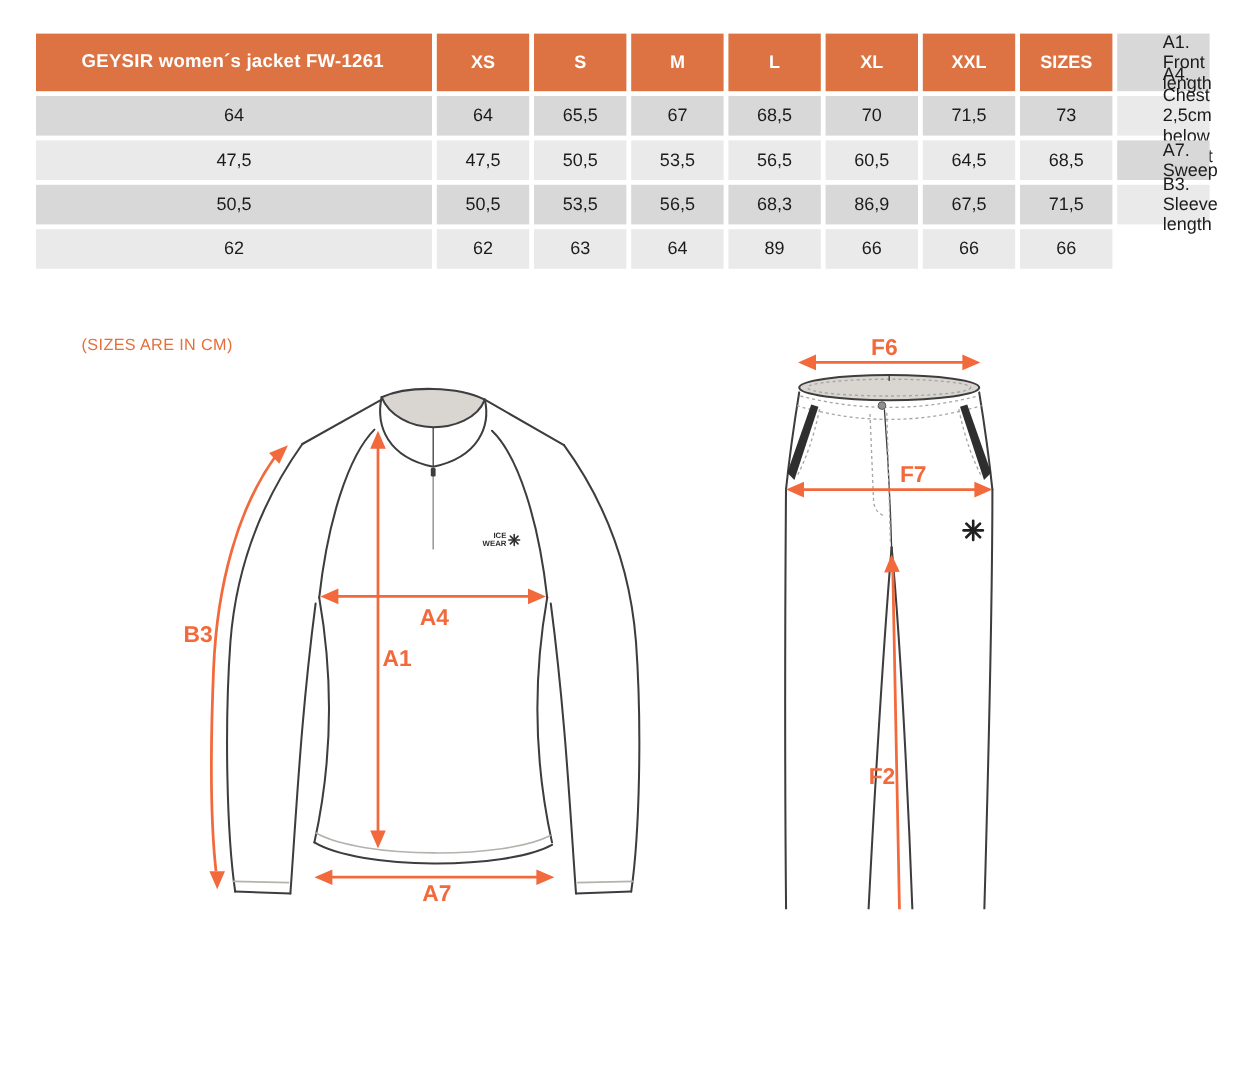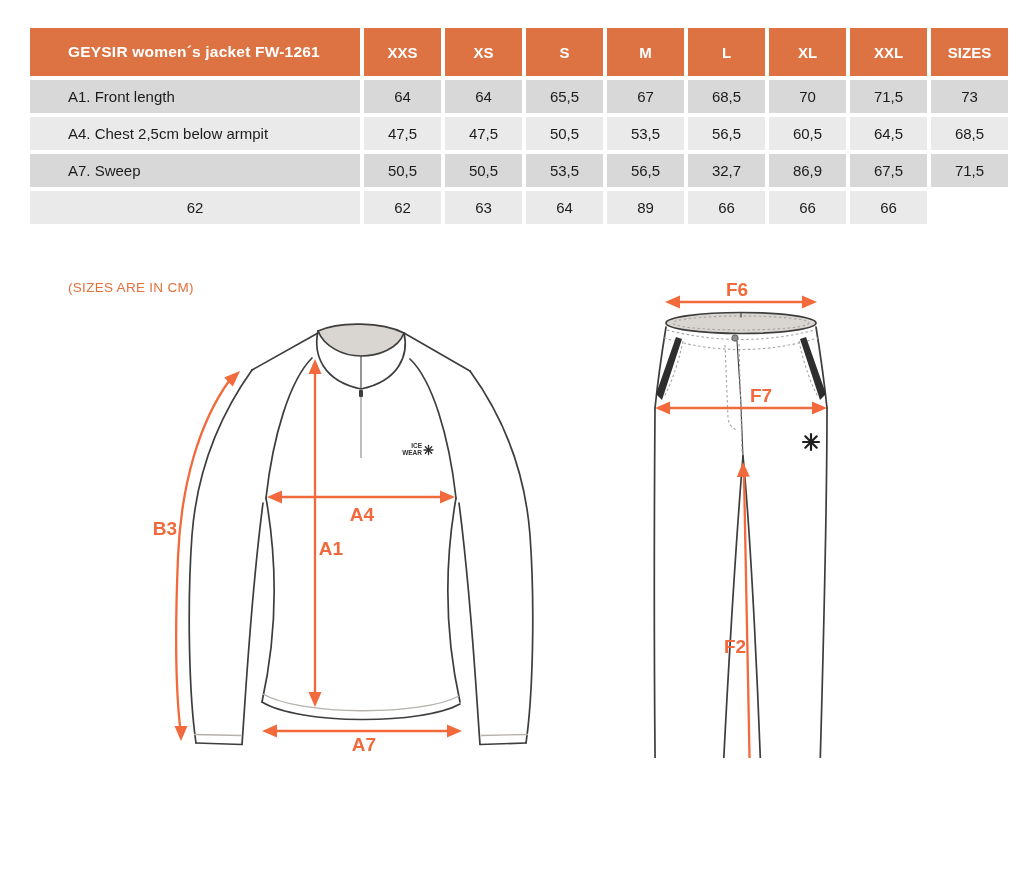--- a/index.html
+++ b/index.html
@@ -47,21 +47,20 @@
   .flake-s{stroke:#2e2e2e;stroke-width:1.3;stroke-linecap:round;}
 </style>
 </head>
 <body>
 
 <div id="page">
 
   <div id="size-table">
 
     <div class="cell label hdr">GEYSIR women´s jacket FW-1261</div>
-    <div class="cell hdr">XXS</div>
     <div class="cell hdr">XS</div>
     <div class="cell hdr">S</div>
     <div class="cell hdr">M</div>
     <div class="cell hdr">L</div>
     <div class="cell hdr">XL</div>
     <div class="cell hdr">XXL</div>
     <div class="cell hdr">SIZES</div>
 
     <div class="cell label row-a">A1. Front length</div>
     <div class="cell row-a">64</div>
@@ -81,25 +80,26 @@
     <div class="cell row-b">56,5</div>
     <div class="cell row-b">60,5</div>
     <div class="cell row-b">64,5</div>
     <div class="cell row-b">68,5</div>
 
     <div class="cell label row-a">A7. Sweep</div>
     <div class="cell row-a">50,5</div>
     <div class="cell row-a">50,5</div>
     <div class="cell row-a">53,5</div>
     <div class="cell row-a">56,5</div>
-    <div class="cell row-a">32,7</div>
+    <div class="cell row-a">68,3</div>
     <div class="cell row-a">86,9</div>
     <div class="cell row-a">67,5</div>
     <div class="cell row-a">71,5</div>
 
+    <div class="cell label row-b">B3. Sleeve length</div>
     <div class="cell row-b">62</div>
     <div class="cell row-b">62</div>
     <div class="cell row-b">63</div>
     <div class="cell row-b">64</div>
     <div class="cell row-b">89</div>
     <div class="cell row-b">66</div>
     <div class="cell row-b">66</div>
     <div class="cell row-b">66</div>
   </div>
 

